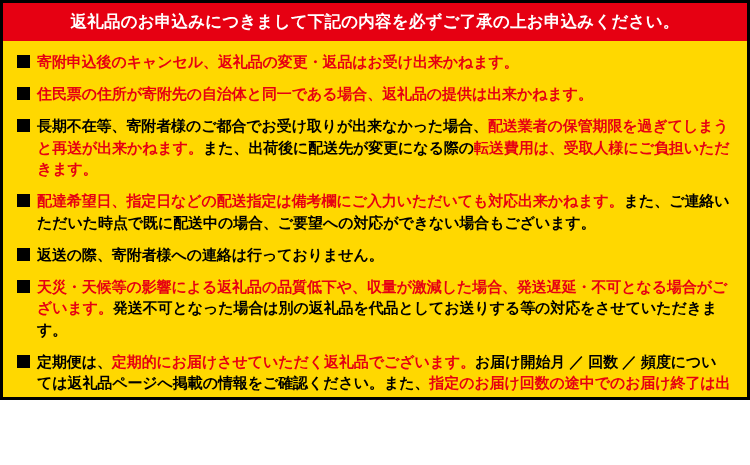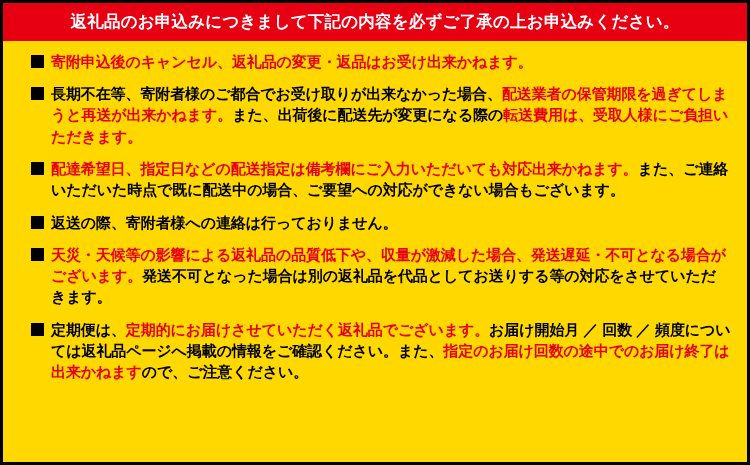--- a/index.html
+++ b/index.html
@@ -8,41 +8,41 @@
   }
   body {
     width: 750px;
     height: 465px;
     background: #ffffff;
     font-family: "Liberation Sans", "DejaVu Sans", sans-serif;
   }
   .notice {
     box-sizing: border-box;
     width: 750px;
-    height: 465px;
+    height: 400px;
     border: 3px solid #000000;
     background: #ffd800;
     display: flex;
     flex-direction: column;
     overflow: hidden;
   }
   .notice-header {
     background: #e60012;
     color: #ffffff;
     font-size: 16.5px;
     font-weight: bold;
     text-align: center;
     padding: 9px 6px 9px 6px;
     letter-spacing: 0.2px;
     line-height: 1.2;
     flex: 0 0 auto;
   }
   .notice-body {
     flex: 1 1 auto;
-    padding: 10px 16px 8px 28px;
+    padding: 10px 16px 8px 14px;
     box-sizing: border-box;
   }
   .item {
     display: flex;
     align-items: flex-start;
     margin-bottom: 11px;
   }
   .item:last-child {
     margin-bottom: 0;
     justify-content: flex-end;
@@ -72,20 +72,24 @@
 
 <div class="notice">
   <div class="notice-header">返礼品のお申込みにつきまして下記の内容を必ずご了承の上お申込みください。</div>
   <div class="notice-body">
       <div class="item">
         <span class="bullet"></span>
         <div class="item-text"><span class="em">寄附申込後のキャンセル、返礼品の変更・返品はお受け出来かねます。</span></div>
       </div>
       <div class="item">
         <span class="bullet"></span>
+        <div class="item-text"><span class="em">住民票の住所が寄附先の自治体と同一である場合、返礼品の提供は出来かねます。</span></div>
+      </div>
+      <div class="item">
+        <span class="bullet"></span>
         <div class="item-text"><span>長期不在等、寄附者様のご都合でお受け取りが出来なかった場合、</span><span class="em">配送業者の保管期限を過ぎてしまうと再送が出来かねます。</span><span>また、出荷後に配送先が変更になる際の</span><span class="em">転送費用は、受取人様にご負担いただきます。</span></div>
       </div>
       <div class="item">
         <span class="bullet"></span>
         <div class="item-text"><span class="em">配達希望日、指定日などの配送指定は備考欄にご入力いただいても対応出来かねます。</span><span>また、ご連絡いただいた時点で既に配送中の場合、ご要望への対応ができない場合もございます。</span></div>
       </div>
       <div class="item">
         <span class="bullet"></span>
         <div class="item-text"><span>返送の際、寄附者様への連絡は行っておりません。</span></div>
       </div>

